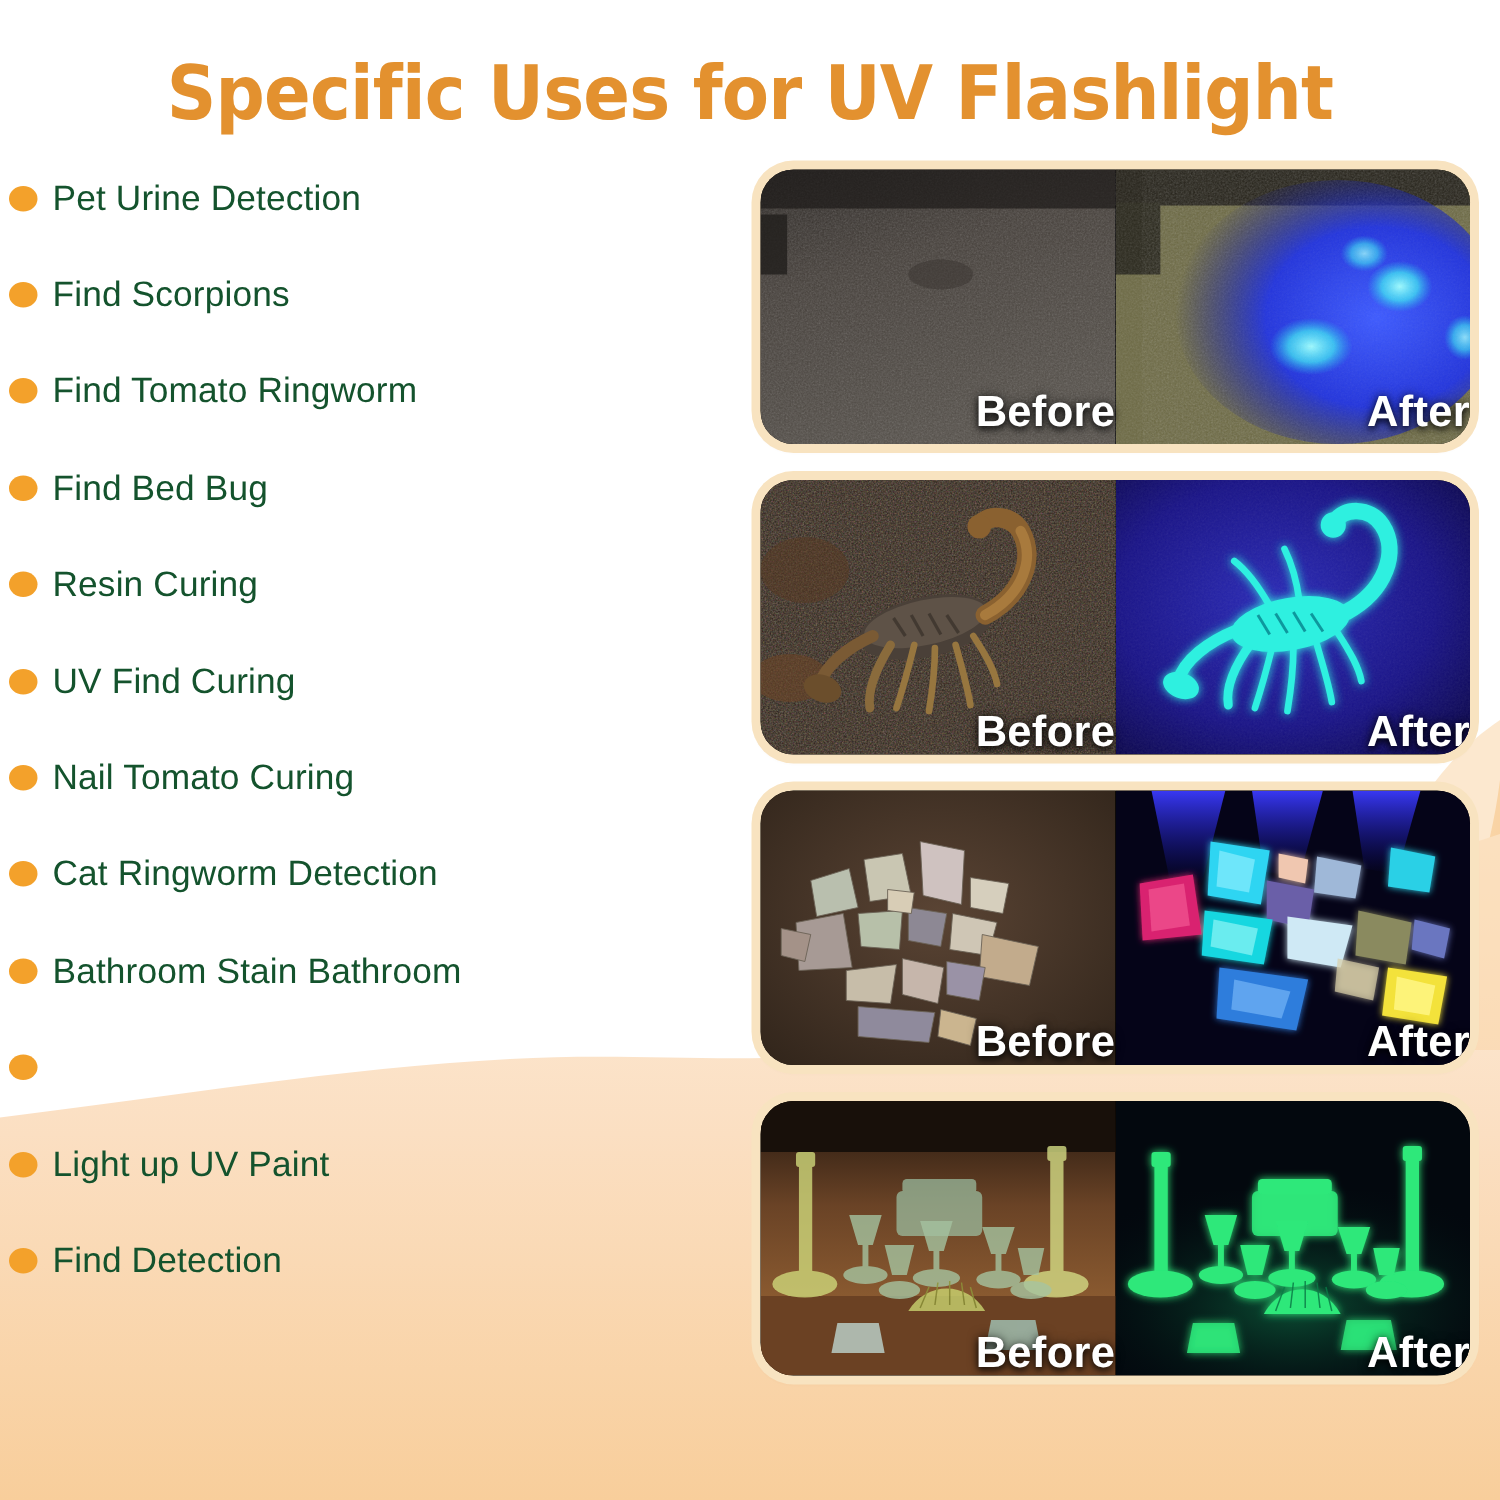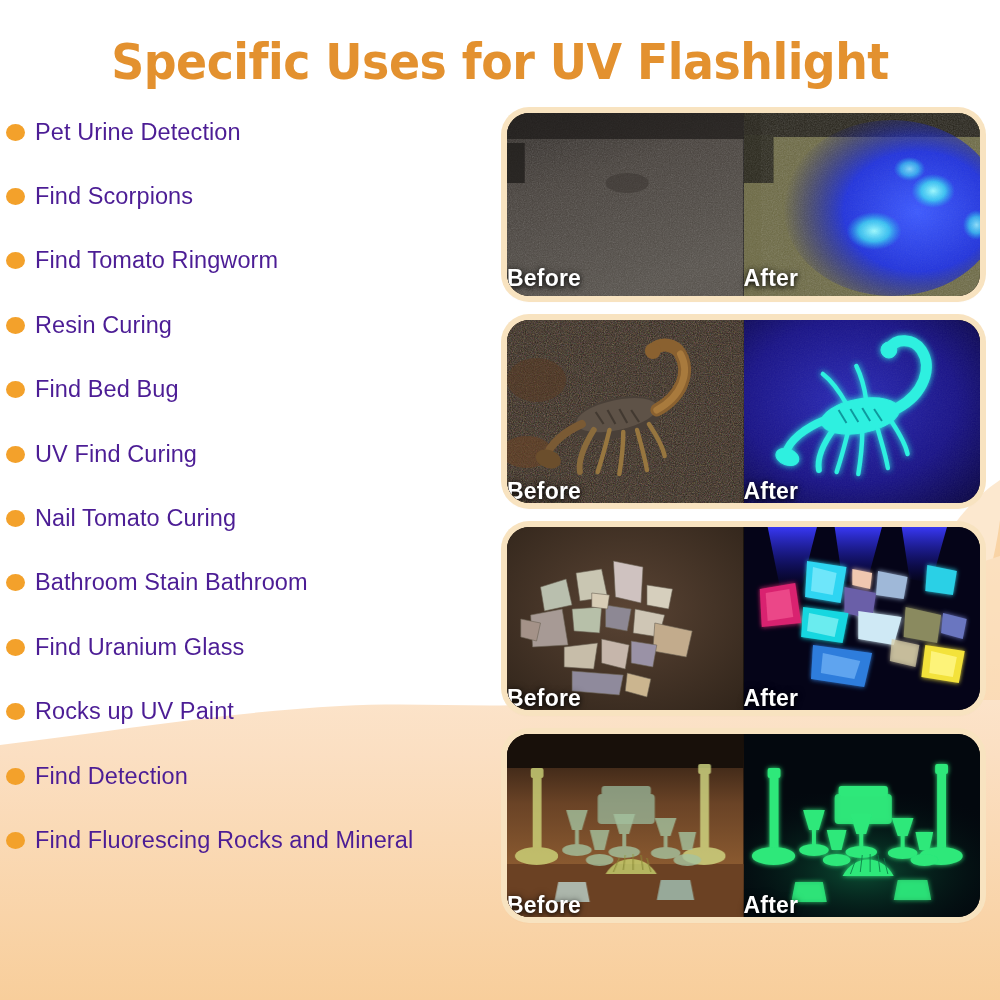--- a/index.html
+++ b/index.html
@@ -43,21 +43,21 @@
   .bullet-dot{
     position:absolute;left:6px;top:50%;
     width:19px;height:17px;margin-top:-8.5px;
     border-radius:50%;
     background:#F3A12B;
     flex:0 0 auto;
   }
   .use-label{
     margin-left:35px;
     font-size:23.5px;
-    color:#4c1d95;
+    color:#14532d;
     font-family:"Liberation Sans",sans-serif;
     letter-spacing:0.1px;
     white-space:nowrap;
   }
 
   
   .card{
     position:absolute;
     left:507px;width:473px;height:183px;
     border-radius:22px;
@@ -72,23 +72,23 @@
   #card-4{top:734px;}
 
   .card-half{
     position:absolute;top:0;height:100%;width:50%;overflow:hidden;
   }
   .half-before{left:0;}
   .half-after{left:50%;}
 
   .halo-label{
     position:absolute;bottom:4px;left:0;width:100%;
-    text-align:left;
+    text-align:right;
     color:#ffffff;
-    font-size:23px;
+    font-size:29px;
     font-weight:bold;
     font-family:"Liberation Sans",sans-serif;
     text-shadow:0 2px 4px rgba(0,0,0,.75),0 0 7px rgba(0,0,0,.6);
     letter-spacing:0.2px;
     z-index:9;
     pointer-events:none;
   }
   #card-2 .halo-label,#card-3 .halo-label,#card-4 .halo-label{bottom:-2px;}
 
   .scene{position:absolute;inset:0;}
@@ -135,53 +135,52 @@
   <li class="use-item">
     <span class="bullet-dot"></span>
     <span class="use-label">Find Scorpions</span>
   </li>
   <li class="use-item">
     <span class="bullet-dot"></span>
     <span class="use-label">Find Tomato Ringworm</span>
   </li>
   <li class="use-item">
     <span class="bullet-dot"></span>
+    <span class="use-label">Find Bed Bug</span>
+  </li>
+  <li class="use-item">
+    <span class="bullet-dot"></span>
     <span class="use-label">Resin Curing</span>
   </li>
   <li class="use-item">
     <span class="bullet-dot"></span>
-    <span class="use-label">Find Bed Bug</span>
-  </li>
-  <li class="use-item">
-    <span class="bullet-dot"></span>
     <span class="use-label">UV Find Curing</span>
   </li>
   <li class="use-item">
     <span class="bullet-dot"></span>
     <span class="use-label">Nail Tomato Curing</span>
   </li>
   <li class="use-item">
     <span class="bullet-dot"></span>
+    <span class="use-label">Cat Ringworm Detection</span>
+  </li>
+  <li class="use-item">
+    <span class="bullet-dot"></span>
     <span class="use-label">Bathroom Stain Bathroom</span>
   </li>
   <li class="use-item">
     <span class="bullet-dot"></span>
-    <span class="use-label">Find Uranium Glass</span>
-  </li>
-  <li class="use-item">
-    <span class="bullet-dot"></span>
-    <span class="use-label">Rocks up UV Paint</span>
+  </li>
+  <li class="use-item">
+    <span class="bullet-dot"></span>
+    <span class="use-label">Light up UV Paint</span>
   </li>
   <li class="use-item">
     <span class="bullet-dot"></span>
     <span class="use-label">Find Detection</span>
-  </li>
-  <li class="use-item">
-    <span class="bullet-dot"></span>
-    <span class="use-label">Find Fluorescing Rocks and Mineral</span>
   </li>
 </ul>
 
 <div class="card" id="card-1">
   <div class="card-half half-before">
     <div class="scene">
       <svg viewBox="0 0 240 183" preserveAspectRatio="none">
         <defs>
           <linearGradient id="c1b" x1="0" y1="0" x2="0.4" y2="1">
             <stop offset="0%" stop-color="#2e2a27"></stop>

